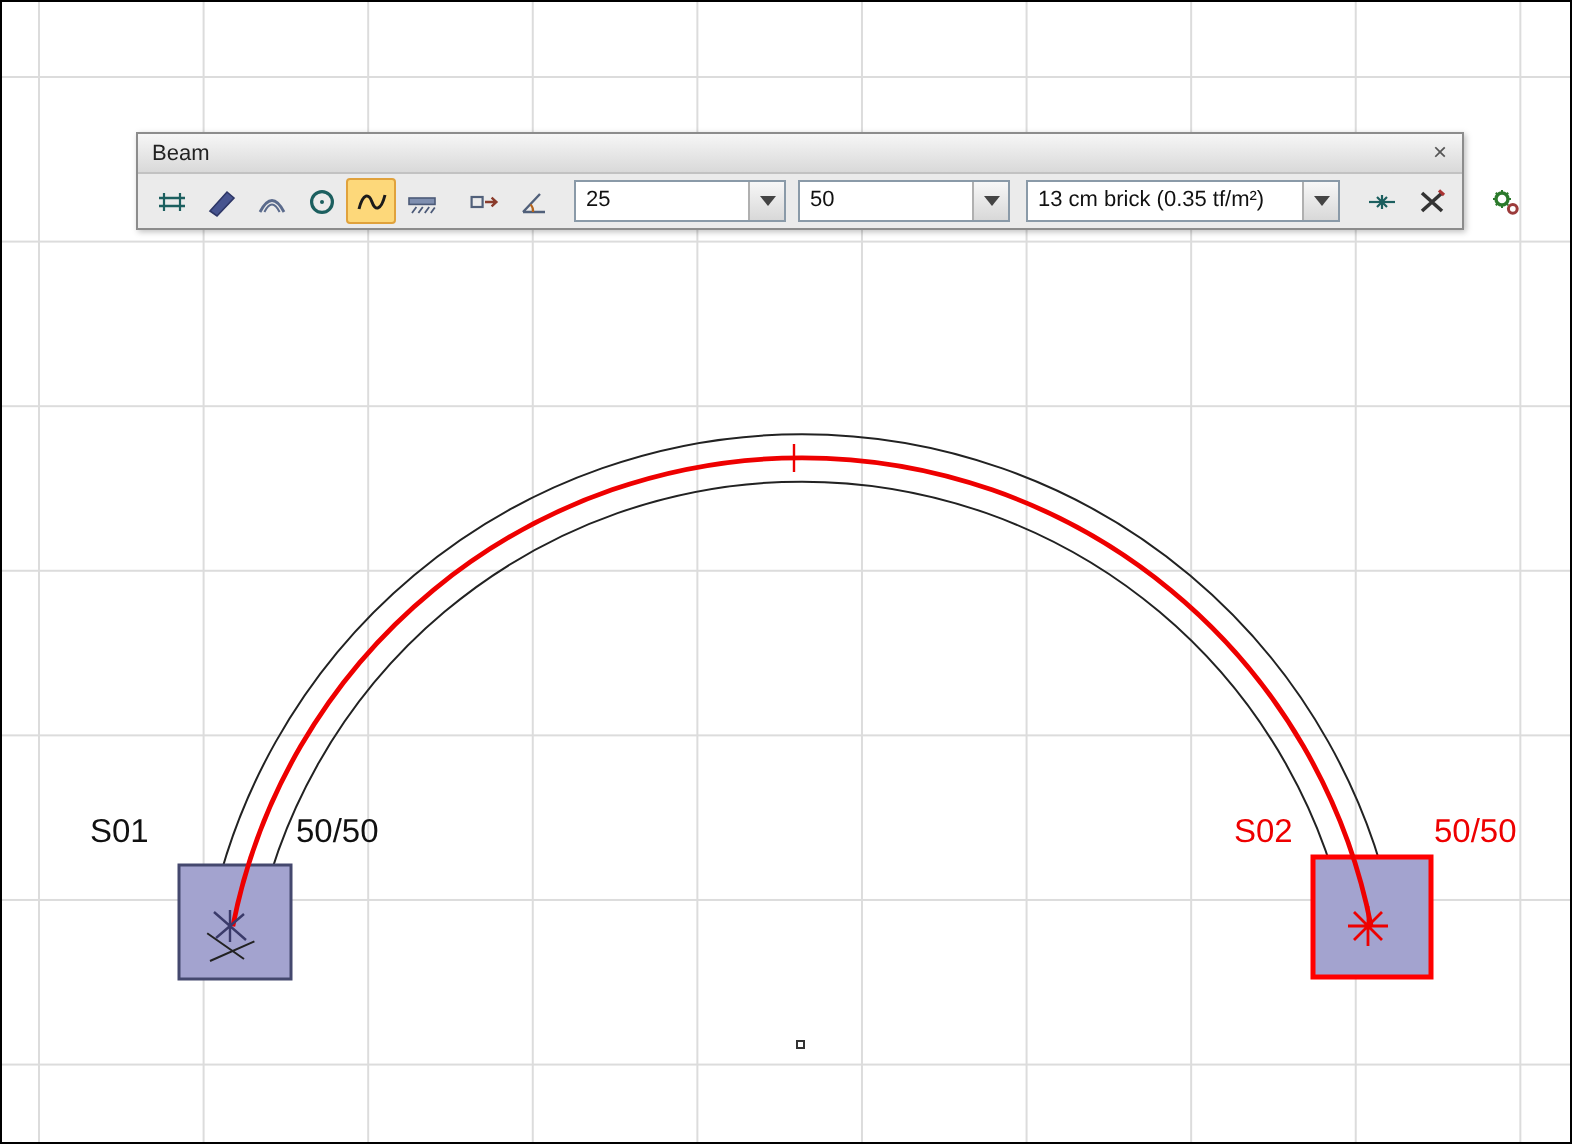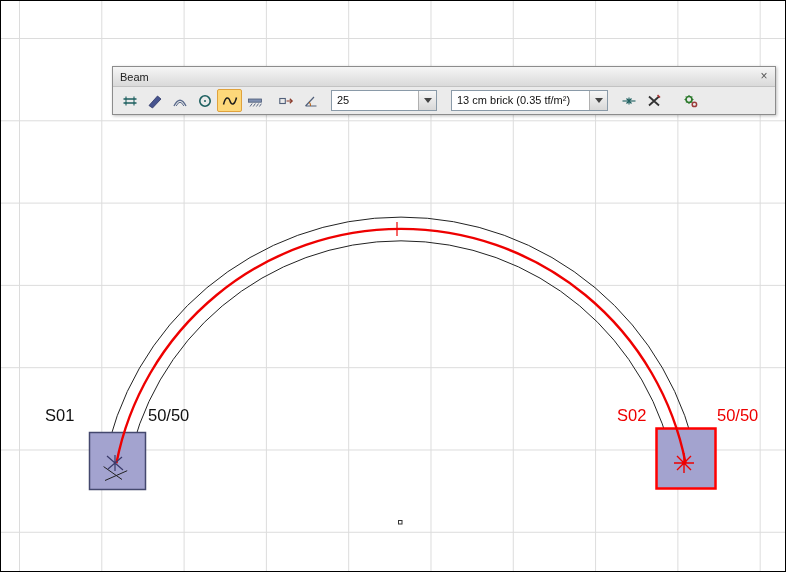--- a/index.html
+++ b/index.html
@@ -21,21 +21,20 @@
   .lbl.red{fill:#ee0000;}
 
   
   .toolbar{
     position:absolute;left:67px;top:65px;width:664px;
     background:#ebebeb;
     border:1px solid #8c8c8c;
     box-shadow:1px 1px 3px rgba(0,0,0,.25);
     z-index:5;
     box-sizing:border-box;
-    margin-left:44px;
   }
   .tb-title{
     height:19px;display:flex;align-items:center;
     background:linear-gradient(#f6f6f6,#d9d9d9);
     border-bottom:1px solid #c2c2c2;
     padding:0 4px 0 7px;
     font-size:11px;color:#222;
   }
   .tb-title .t{flex:1;}
   .tb-close{
@@ -178,20 +177,26 @@
 
       <div class="combo w106">
         <span class="val">25</span>
         <span class="arrow">
             <i></i>
           </span>
       </div>
 
       <div class="gap6"></div>
 
+      <div class="combo w106">
+        <span class="val">50</span>
+        <span class="arrow">
+            <i></i>
+          </span>
+      </div>
 
       <div class="gap8"></div>
 
       <div class="combo w157">
         <span class="val">13 cm brick (0.35 tf/m²)</span>
         <span class="arrow">
             <i></i>
           </span>
       </div>
 

